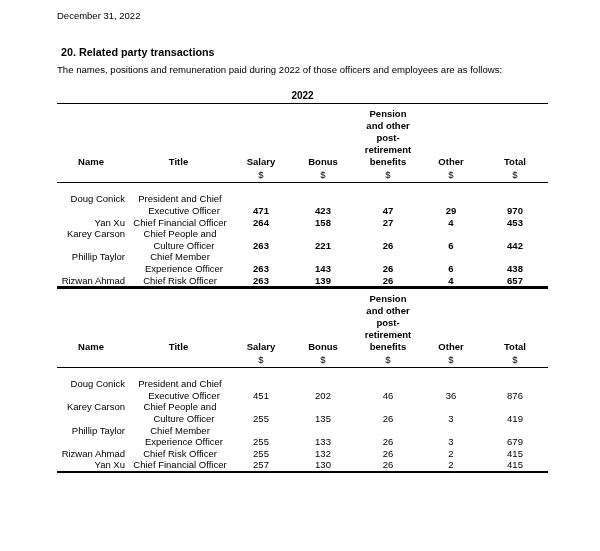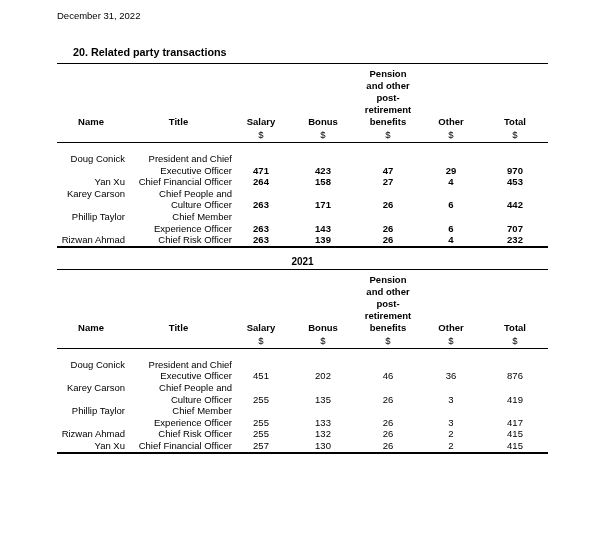--- a/index.html
+++ b/index.html
@@ -20,21 +20,21 @@
     padding: 10px 52px 0 57px;
   }
   .date-line {
     font-size: 9.5px;
     line-height: 12px;
   }
   .section-heading {
     font-size: 10.8px;
     font-weight: bold;
     line-height: 13px;
-    margin: 24px 0 0 16px;
+    margin: 24px 0 0 4px;
   }
   .intro-para {
     margin-top: 4px;
     font-size: 9.6px;
     width: 489px;
   }
   .intro-para .jline {
     line-height: 13.4px;
     text-align: justify;
     text-align-last: justify;
@@ -86,38 +86,40 @@
     border-bottom: 1px solid #000;
   }
   .remtable tbody td {
     line-height: 11.6px;
     height: 11.6px;
     text-align: center;
     vertical-align: bottom;
   }
   .remtable tbody tr:first-child td { padding-top: 10px; }
   .remtable tbody td.c0 { text-align: right; padding-left: 1px; }
-  .remtable tbody td.c1 { text-align: right; padding-left: 3px; }
+  .remtable tbody td.c1 { text-align: center; padding-left: 3px; }
   .remtable tbody td.c1.indent { padding-left: 11px; }
   .remtable tbody td.num.bold { font-weight: bold; margin-top: 40px; }
   .pension-line { line-height: 12px; }
 </style>
 </head>
 <body>
 
 <div class="page">
 
   <div class="date-line">December 31, 2022</div>
 
   <div class="section-heading">20. Related party transactions</div>
 
   <div class="intro-para">
+    <div class="lline">The names, positions and remuneration paid during 2022 of those officers and employees are as follows:</div>
   </div>
 
   <div class="tablewrap">
+    <div class="year-title">2022</div>
     <table class="remtable">
       <colgroup>
         <col style="width:68px">
           <col style="width:107px">
           <col style="width:58px">
         <col style="width:66px">
           <col style="width:64px">
           <col style="width:62px">
           <col style="width:66px">
       </colgroup>
@@ -181,58 +183,57 @@
             <td class="num bold"></td>
             <td class="num bold"></td>
             <td class="num bold"></td>
             <td class="num bold"></td>
             <td class="num bold"></td>
           </tr>
           <tr>
             <td class="c0"></td>
             <td class="c1 indent">Culture Officer</td>
             <td class="num bold">263</td>
-            <td class="num bold">171</td>
+            <td class="num bold">221</td>
             <td class="num bold">26</td>
             <td class="num bold">6</td>
             <td class="num bold">442</td>
           </tr>
           <tr>
             <td class="c0">Phillip Taylor</td>
             <td class="c1">Chief Member</td>
             <td class="num bold"></td>
             <td class="num bold"></td>
             <td class="num bold"></td>
             <td class="num bold"></td>
             <td class="num bold"></td>
           </tr>
           <tr>
             <td class="c0"></td>
             <td class="c1 indent">Experience Officer</td>
             <td class="num bold">263</td>
             <td class="num bold">143</td>
             <td class="num bold">26</td>
             <td class="num bold">6</td>
-            <td class="num bold">707</td>
+            <td class="num bold">438</td>
           </tr>
           <tr>
             <td class="c0">Rizwan Ahmad</td>
             <td class="c1">Chief Risk Officer</td>
             <td class="num bold">263</td>
             <td class="num bold">139</td>
             <td class="num bold">26</td>
             <td class="num bold">4</td>
-            <td class="num bold">232</td>
+            <td class="num bold">657</td>
           </tr>
         </tbody>
     </table>
   </div>
 
   <div class="tablewrap second">
-    <div class="year-title">2021</div>
     <table class="remtable">
       <colgroup>
         <col style="width:68px">
           <col style="width:107px">
           <col style="width:58px">
         <col style="width:66px">
           <col style="width:64px">
           <col style="width:62px">
           <col style="width:66px">
       </colgroup>
@@ -308,21 +309,21 @@
             <td class="num"></td>
             <td class="num"></td>
           </tr>
           <tr>
             <td class="c0"></td>
             <td class="c1 indent">Experience Officer</td>
             <td class="num">255</td>
             <td class="num">133</td>
             <td class="num">26</td>
             <td class="num">3</td>
-            <td class="num">417</td>
+            <td class="num">679</td>
           </tr>
           <tr>
             <td class="c0">Rizwan Ahmad</td>
             <td class="c1">Chief Risk Officer</td>
             <td class="num">255</td>
             <td class="num">132</td>
             <td class="num">26</td>
             <td class="num">2</td>
             <td class="num">415</td>
           </tr>

